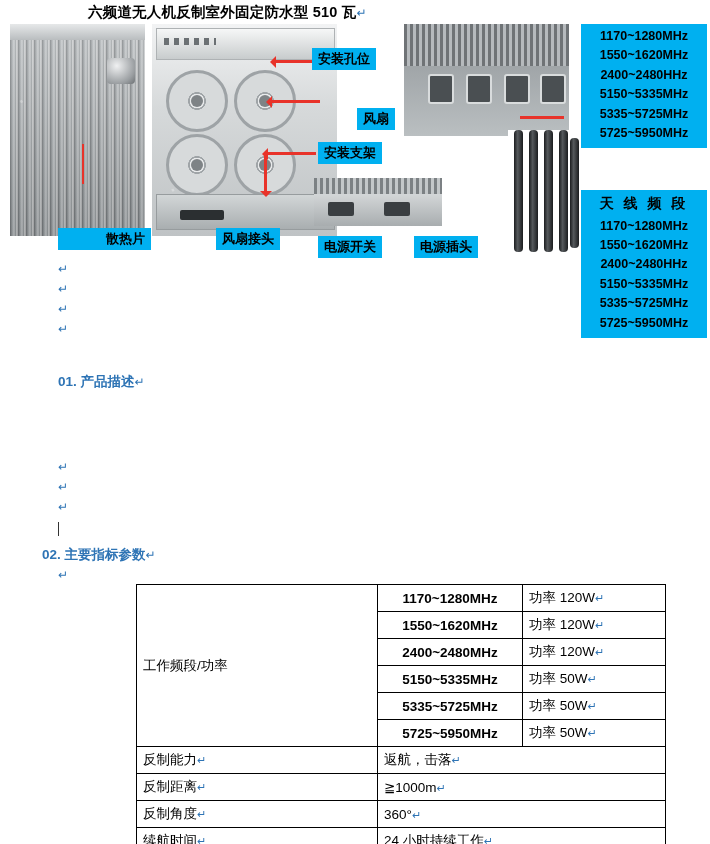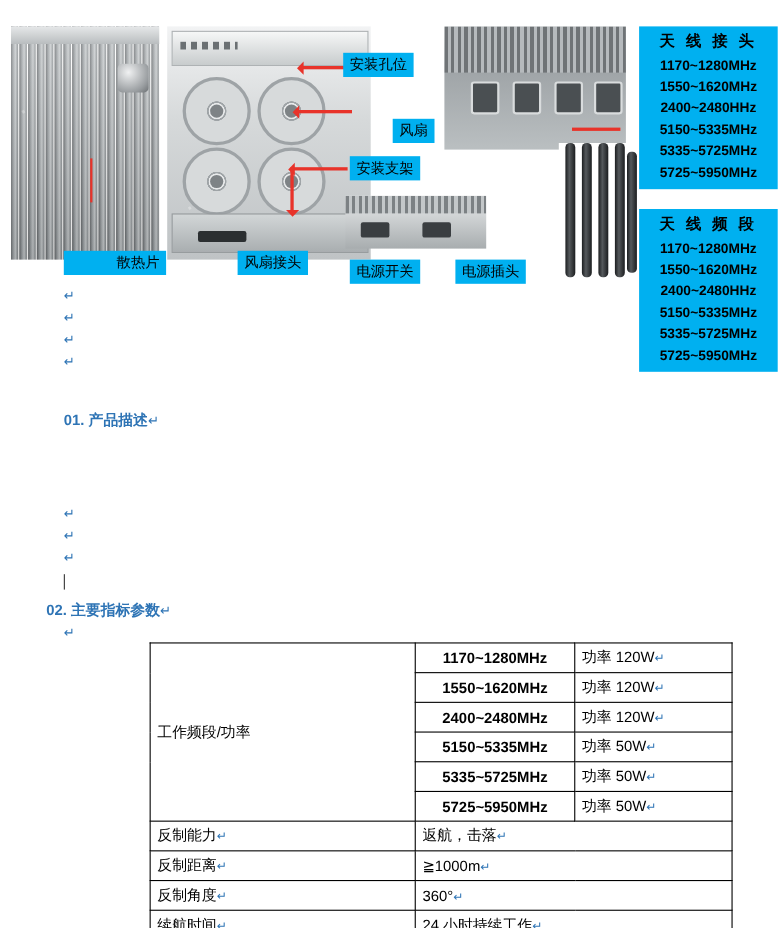--- a/index.html
+++ b/index.html
@@ -131,21 +131,21 @@
     background: linear-gradient(to right,#1b1d1f,#55595c 40%,#1b1d1f);
   }
   .antennas .r1{left:6px;} .antennas .r2{left:21px;} .antennas .r3{left:36px;}
   .antennas .r4{left:51px;} .antennas .r5{left:62px; height:110px; top:8px;}
   
   .blabel {
     position: absolute;
     background: #00b0f0;
     color: #000;
     font-size: 13px;
-    font-weight: normal;
+    font-weight: bold;
     text-align: center;
     padding: 4px 6px;
     white-space: nowrap;
     line-height: 1.1;
   }
   .lbl-mount { left: 312px; top: 48px; }
   .lbl-fan { left: 322px; top: 108px; margin-left: 35px; }
   .lbl-bracket { left: 318px; top: 142px; }
   .lbl-heatsink { left: 58px; top: 228px; padding-left: 48px; }
   .lbl-fanconn { left: 216px; top: 228px; }
@@ -214,20 +214,23 @@
   .c-freq { width: 132px; text-align: center; font-weight: bold; }
   .c-pow { width: 130px; border-radius: 10px; }
   .c-val { width: 228px; }
   .pc { color:#2e74b5; font-size:11px; }
 </style>
 </head>
 <body>
 
 <div class="page">
 
+  <div class="doc-title">
+    <span>六频道无人机反制室外固定防水型 510 瓦</span><span class="pilcrow">↵</span>
+  </div>
 
   <div class="photo heatsink">
     <div class="topbar"></div>
     <div class="knob"></div>
     <div class="redline"></div>
     <div class="wm">·</div>
   </div>
 
   <div class="photo maindev">
     <div class="topcap"></div>
@@ -271,21 +274,20 @@
 
   <div class="blabel lbl-mount">安装孔位</div>
   <div class="blabel lbl-fan">风扇</div>
   <div class="blabel lbl-bracket">安装支架</div>
   <div class="blabel lbl-heatsink">散热片</div>
   <div class="blabel lbl-fanconn">风扇接头</div>
   <div class="blabel lbl-powersw">电源开关</div>
   <div class="blabel lbl-powerplug">电源插头</div>
 
   <div class="specbox spec1">
-    <div class="hd">天 线 接 头</div>
     <div>1170~1280MHz</div>
     <div>1550~1620MHz</div>
     <div>2400~2480HHz</div>
     <div>5150~5335MHz</div>
     <div>5335~5725MHz</div>
     <div>5725~5950MHz</div>
   </div>
 
   <div class="specbox spec2">
     <div class="hd">天 线 频 段</div>

